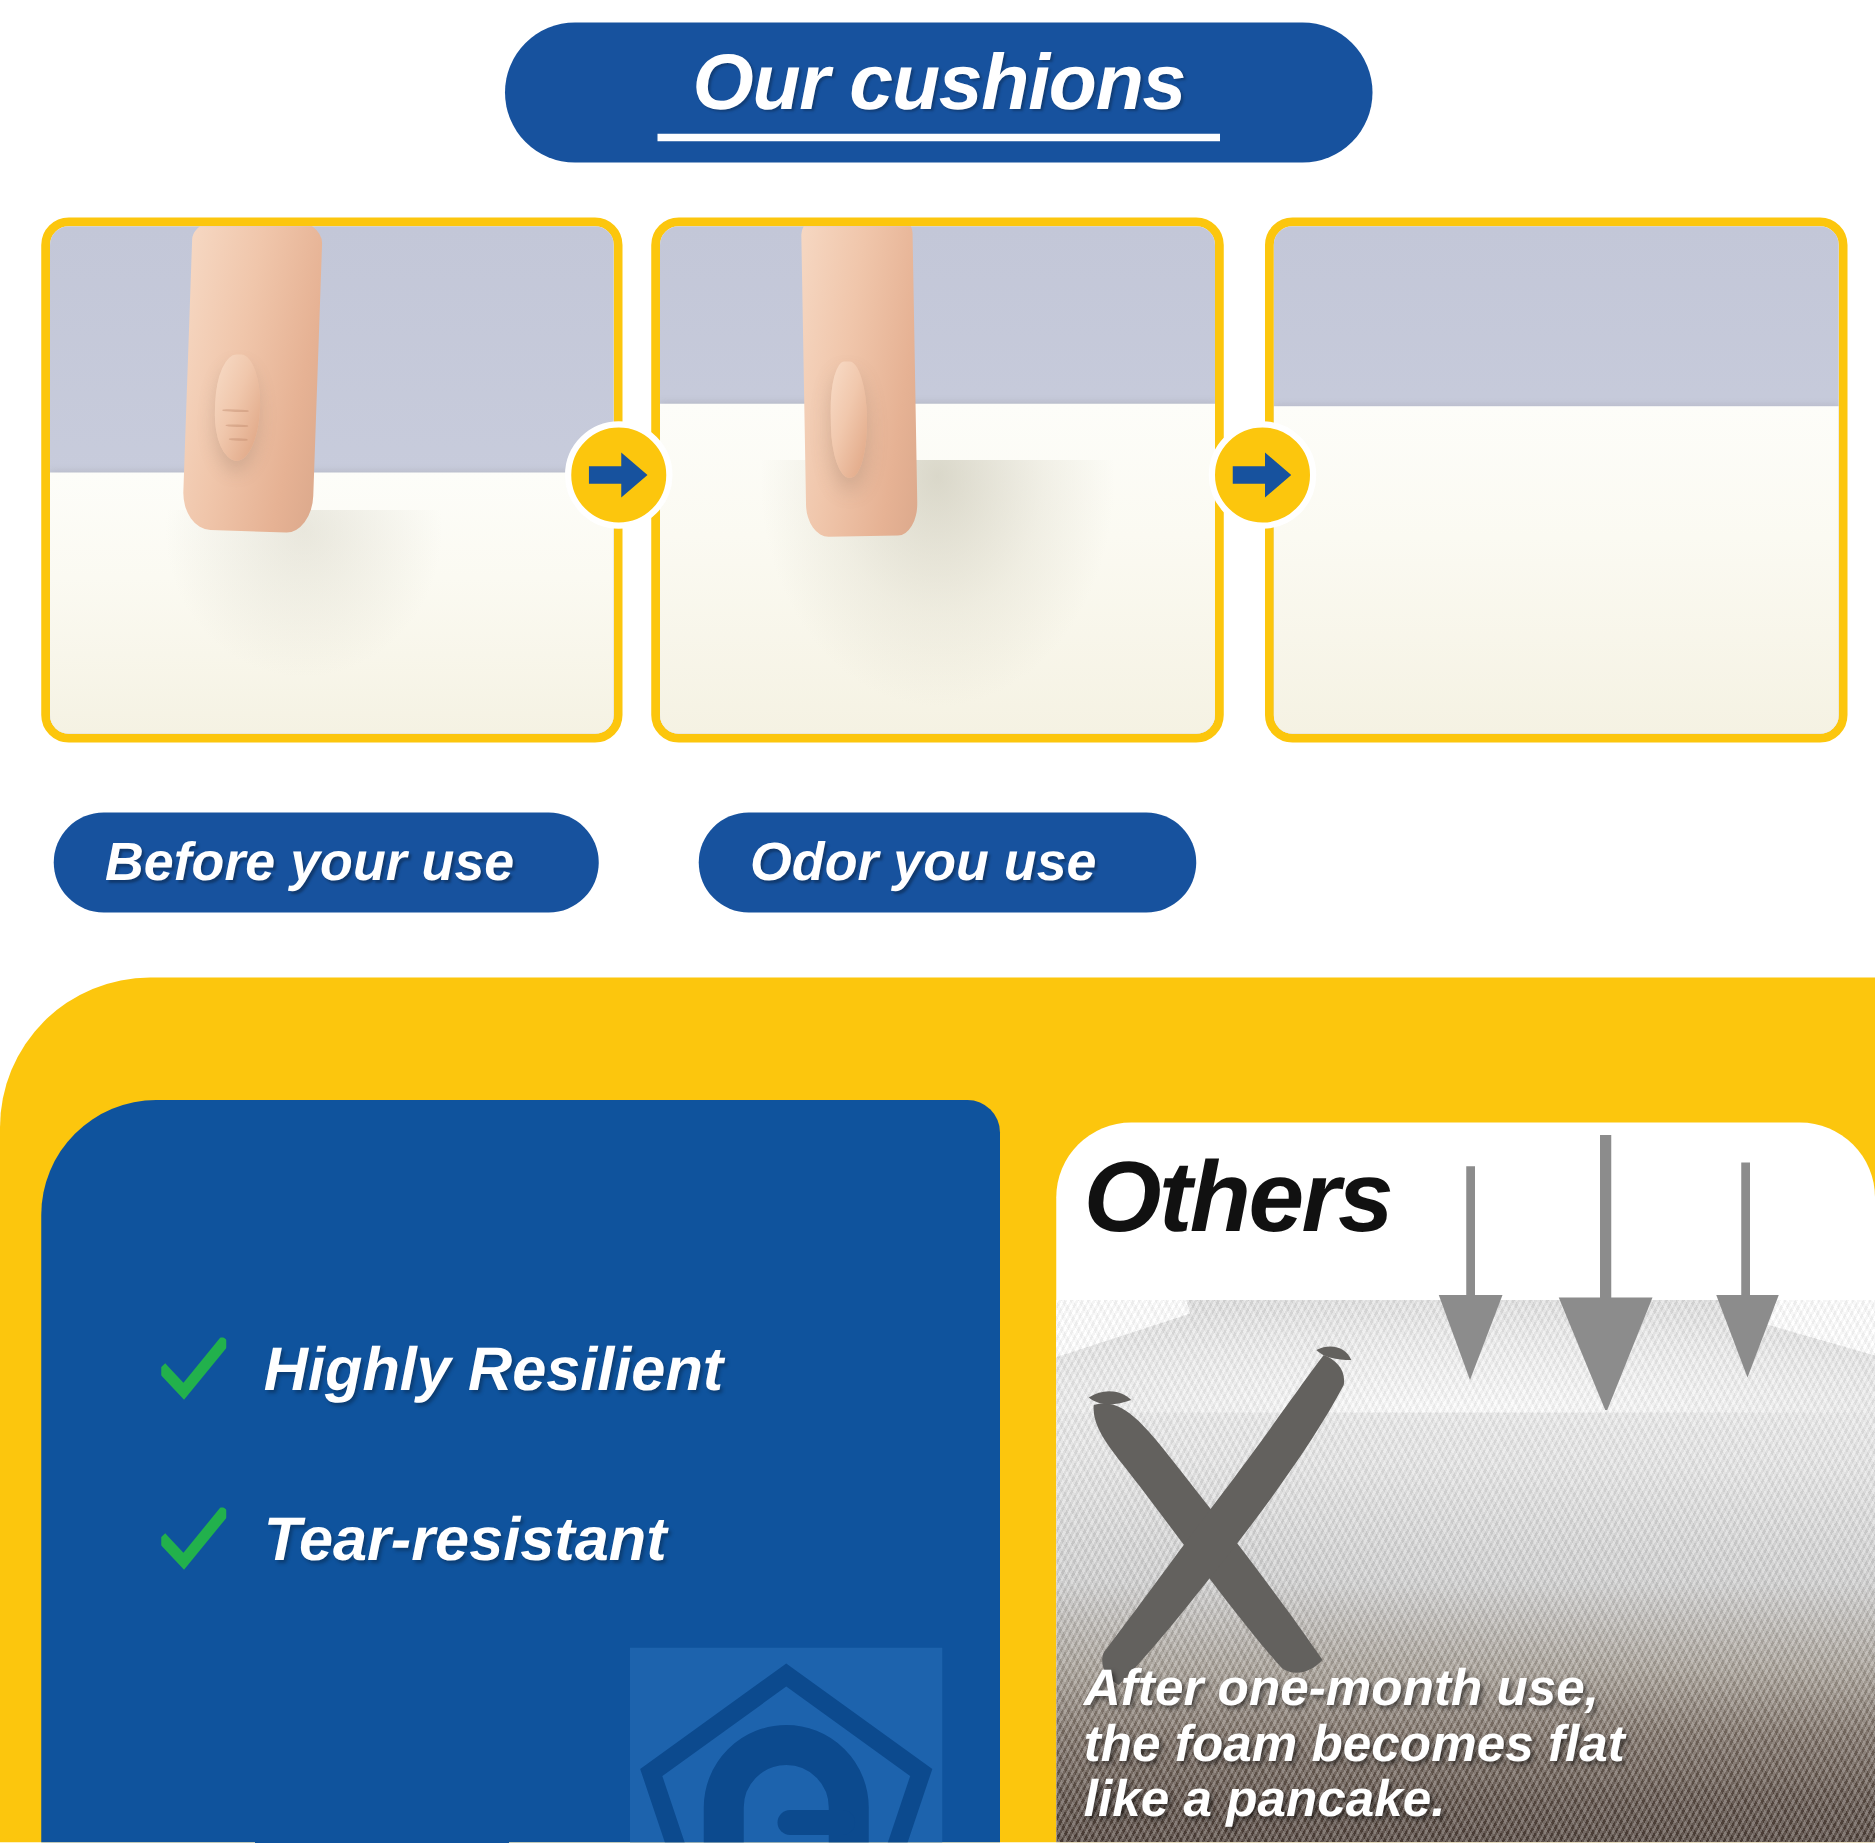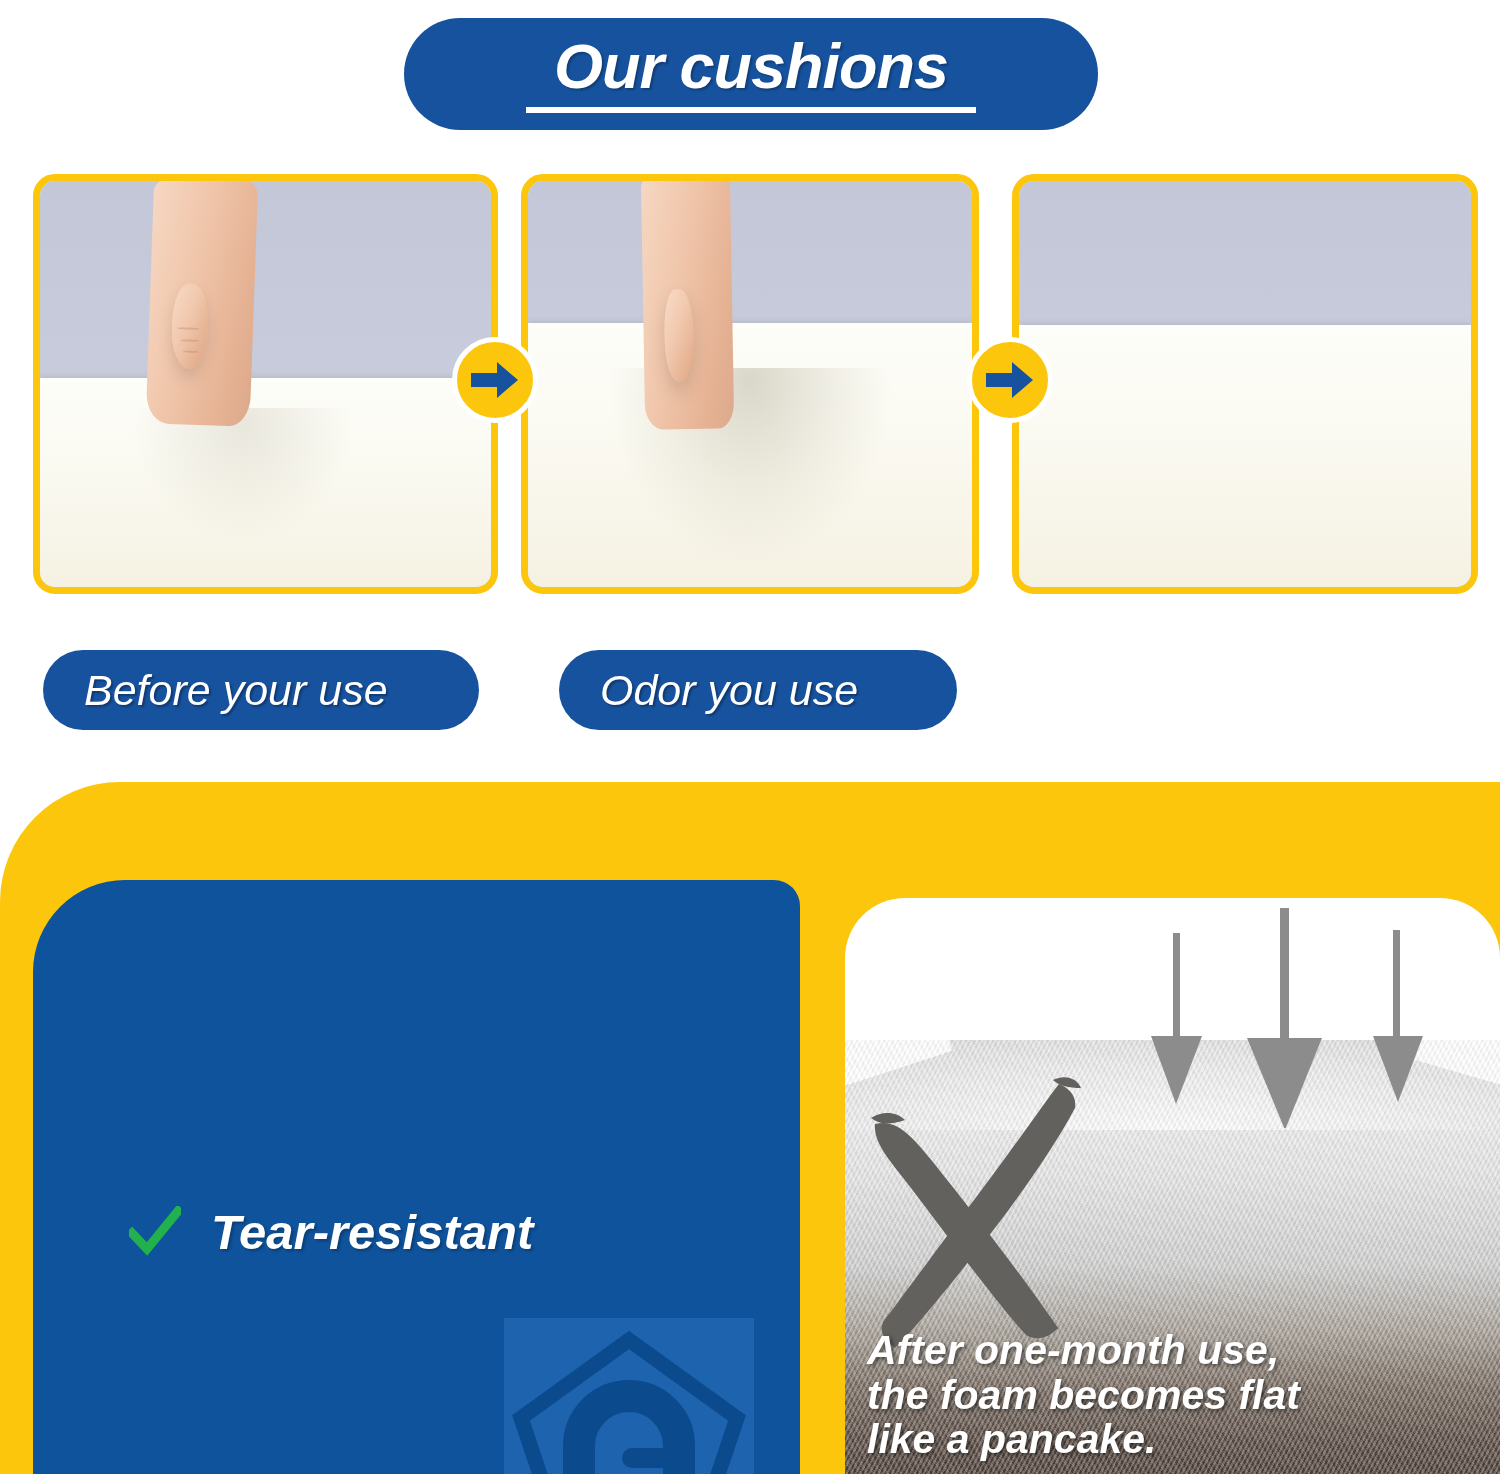--- a/index.html
+++ b/index.html
@@ -128,21 +128,21 @@
   
   .caption-pill{
     position:absolute;
     background:#17529e;
     border-radius:44px;
     display:flex;align-items:center;
     box-sizing:border-box;
   }
   .caption-pill span{
     color:#ffffff;
-    font-weight:normal;font-style:italic;
+    font-weight:bold;font-style:italic;
     text-shadow:2px 2px 2px rgba(0,0,0,.3);
   }
   #caption-1{left:43px;top:638px;width:436px;height:80px;padding-left:41px;}
   #caption-1 span{font-size:43px;}
   #caption-2{left:559px;top:638px;width:398px;height:80px;padding-left:41px;}
   #caption-2 span{font-size:43px;}
   #caption-3{
     left:1020px;top:616px;width:458px;height:180px;
     border-radius:26px;padding:14px 0 0 34px;
     flex-direction:column;justify-content:center;align-items:flex-start;
@@ -290,20 +290,28 @@
   <div class="caption-pill" id="caption-2">
     <span>Odor you use</span>
   </div>
 
 </div>
 
 <div id="bottom-section">
 
   <div id="feature-panel">
 
+    <div class="feature-row" id="feature-row-0">
+      <span class="check-icon">
+        <svg viewBox="0 0 52 52" xmlns="http://www.w3.org/2000/svg">
+          <polyline points="3,27 18,43 49,5" fill="none" stroke="#22b14c" stroke-width="9" stroke-linecap="square" stroke-linejoin="miter"></polyline>
+        </svg>
+      </span>
+      <span class="feature-label">Highly Resilient</span>
+    </div>
 
     <div class="feature-row" id="feature-row-1">
       <span class="check-icon">
         <svg viewBox="0 0 52 52" xmlns="http://www.w3.org/2000/svg">
           <polyline points="3,27 18,43 49,5" fill="none" stroke="#22b14c" stroke-width="9" stroke-linecap="square" stroke-linejoin="miter"></polyline>
         </svg>
       </span>
       <span class="feature-label">Tear-resistant</span>
     </div>
 
@@ -348,18 +356,19 @@
                    C40 98 20 78 22 58 Z"></path>
           <path d="M206 18 C216 22 224 30 222 42 C200 84 160 140 120 190
                    C90 228 62 262 42 282 C32 276 26 266 30 256
                    C56 222 92 172 130 122 C166 74 192 36 206 18 Z"></path>
           <path d="M18 52 C30 44 44 46 52 54 C40 58 28 60 18 52 Z"></path>
           <path d="M200 14 C212 8 224 12 228 22 C216 22 206 20 200 14 Z"></path>
         </g>
       </svg>
     </span>
 
+    <div id="others-title">Others</div>
     <div id="others-caption">After one-month use,
 the foam becomes flat
 like a pancake.</div>
   </div>
 
 </div>
 
 </body></html>

